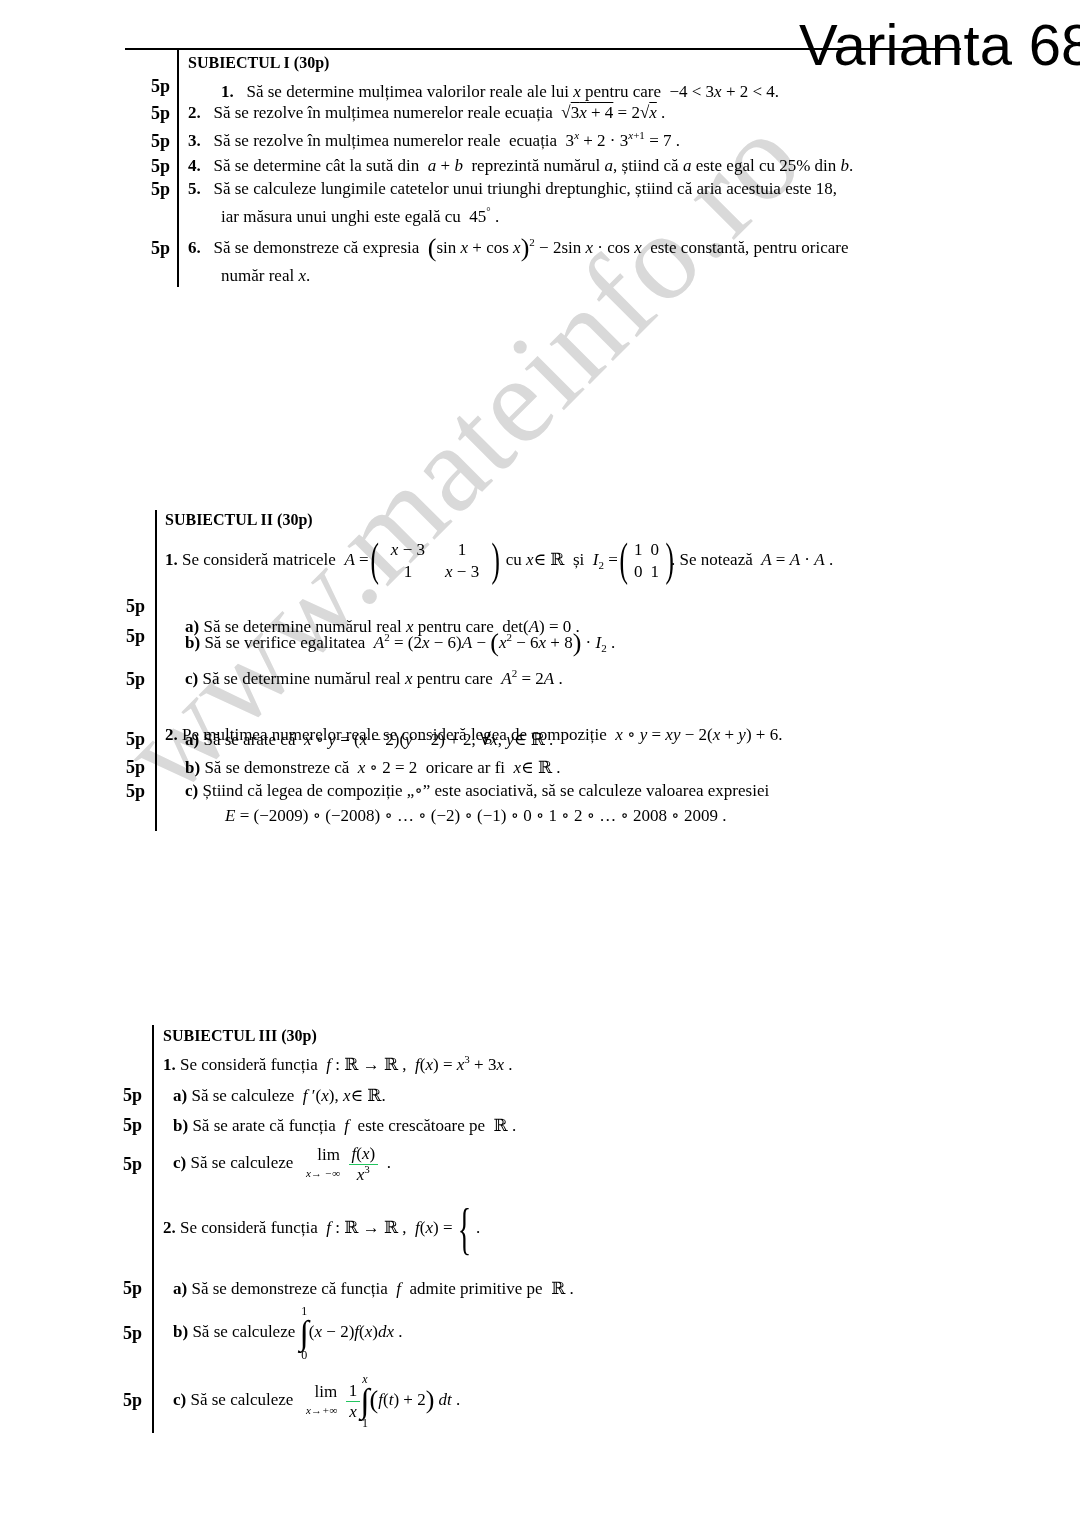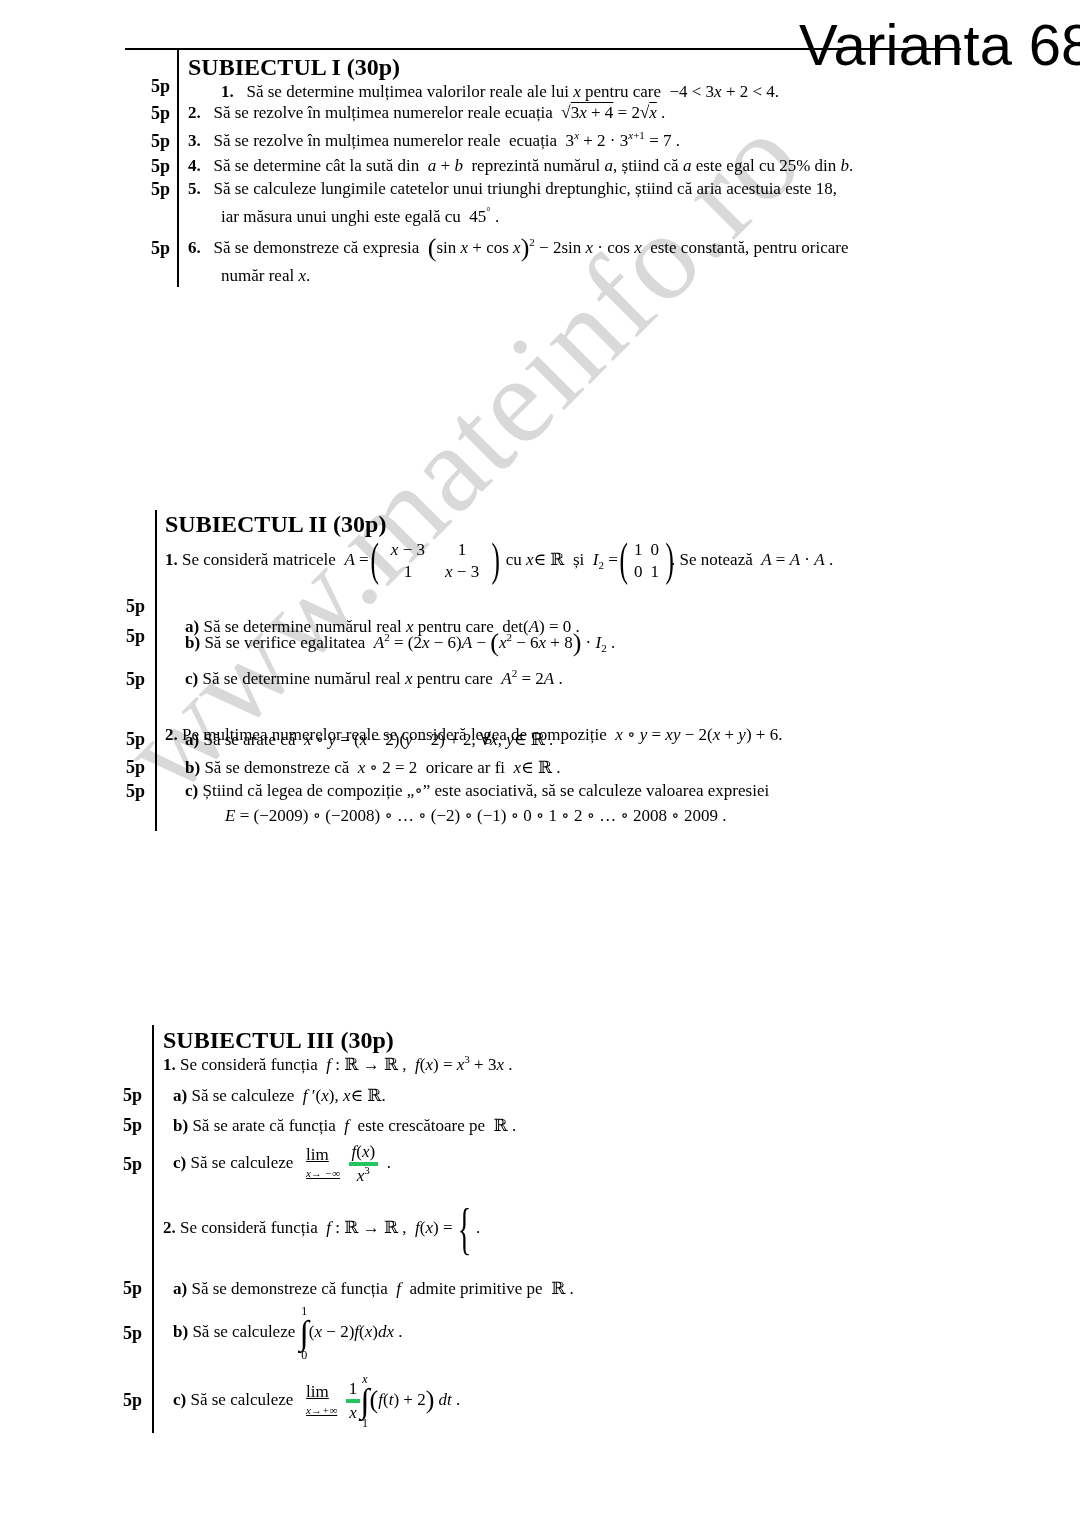--- a/index.html
+++ b/index.html
@@ -9,36 +9,36 @@
     color: #000; font-size: 17px;
   }
   .abs { position: absolute; white-space: nowrap; }
   .title {
     font-family: "Liberation Sans", "DejaVu Sans", sans-serif;
     font-size: 58px; left: 799px; top: 11px; letter-spacing: 0.2px;
   }
   .rule { position: absolute; background: #000; }
   .pts { position: absolute; font-weight: bold; font-size: 18px; width: 40px; text-align: right; }
   .num { font-weight: bold; }
-  .hdr { font-weight: bold; font-size: 24px; }
+  .hdr { font-weight: bold; font-size: 16px; }
   i, .m { font-style: italic; }
   .lbl { font-weight: bold; }
   sup { font-size: 11px; vertical-align: 7px; line-height: 0; }
   sub { font-size: 11px; vertical-align: -4px; line-height: 0; }
   .big { font-size: 26px; line-height: 0; vertical-align: -3px; font-weight: normal; font-style: normal; }
   .mat { display: inline-block; vertical-align: middle; position: relative; padding: 0 8px; }
   .mat .paren { position: absolute; top: -2px; font-size: 46px; line-height: 46px; font-style: normal; transform: scaleX(0.55); }
   .mat .lp { left: -6px; }
   .mat .rp { right: -6px; }
   .mat table { border-collapse: collapse; font-size: 17px; }
   .mat td { padding: 0 10px; text-align: center; line-height: 22px; }
   .frac { display: inline-block; vertical-align: middle; text-align: center; line-height: 20px; }
-  .frac .n { display: block; border-bottom: 4px solid #22c55e; padding: 0 3px; }
+  .frac .n { display: block; border-bottom: 1px solid #22c55e; padding: 0 3px; }
   .frac .d { display: block; padding: 0 3px; }
-  .lim { display: inline-block; vertical-align: middle; text-align: left; line-height: 18px; text-decoration: underline; }
+  .lim { display: inline-block; vertical-align: middle; text-align: right; line-height: 18px; }
   .lim .sub { display: block; font-size: 11px; font-style: italic; }
   .intg { display: inline-block; vertical-align: middle; text-align: center; line-height: 14px; }
   .intg .s { display: block; font-size: 34px; line-height: 30px; font-style: normal; }
   .intg .lim-t, .intg .lim-b { display: block; font-size: 12px; }
   .brace { display: inline-block; vertical-align: middle; font-size: 56px; line-height: 56px; transform: scaleX(0.5); margin: 0 -6px; }
   .cases { display: inline-block; vertical-align: middle; line-height: 24px; }
   .watermark {
     position: absolute; left: 145px; top: 700px;
     font-family: "Liberation Serif", "DejaVu Serif", serif;
     font-size: 124px; color: #d9d9d9; transform: rotate(-45deg);

